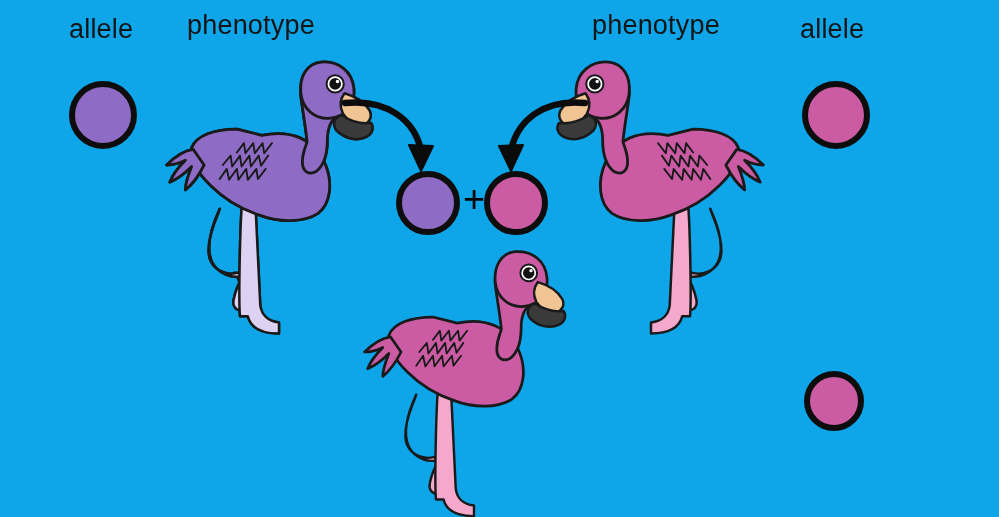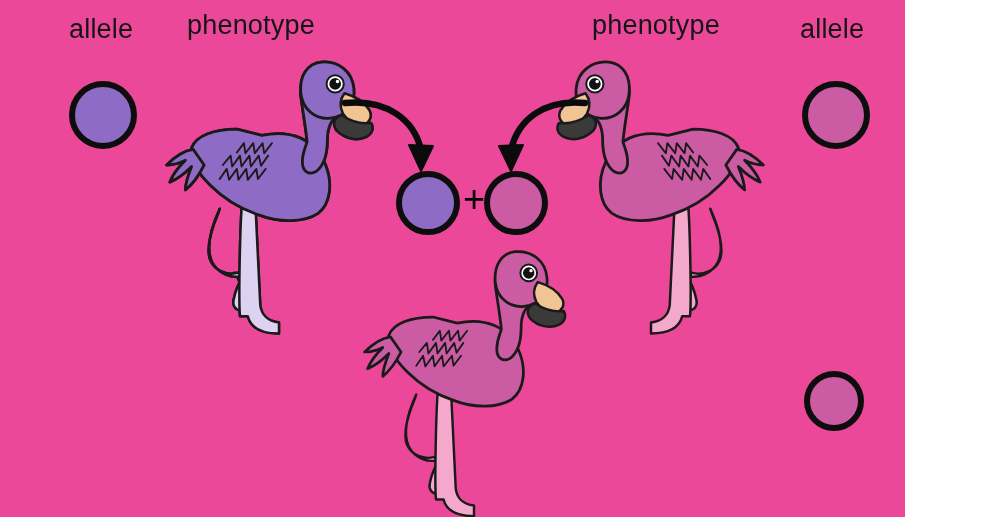--- a/index.html
+++ b/index.html
@@ -2,23 +2,23 @@
 <html><head>
 <meta charset="utf-8">
 <style>
   html, body {
     margin: 0;
     padding: 0;
     background: #ffffff;
   }
   #stage {
     position: relative;
-    width: 905px;
+    width: 999px;
     height: 517px;
-    background: #ec4899;
+    background: #0ea5e9;
     overflow: hidden;
     font-family: "Liberation Sans", sans-serif;
   }
   .label {
     position: absolute;
     font-family: "Liberation Sans", sans-serif;
     font-size: 27px;
     font-weight: 400;
     color: #151515;
     white-space: nowrap;

